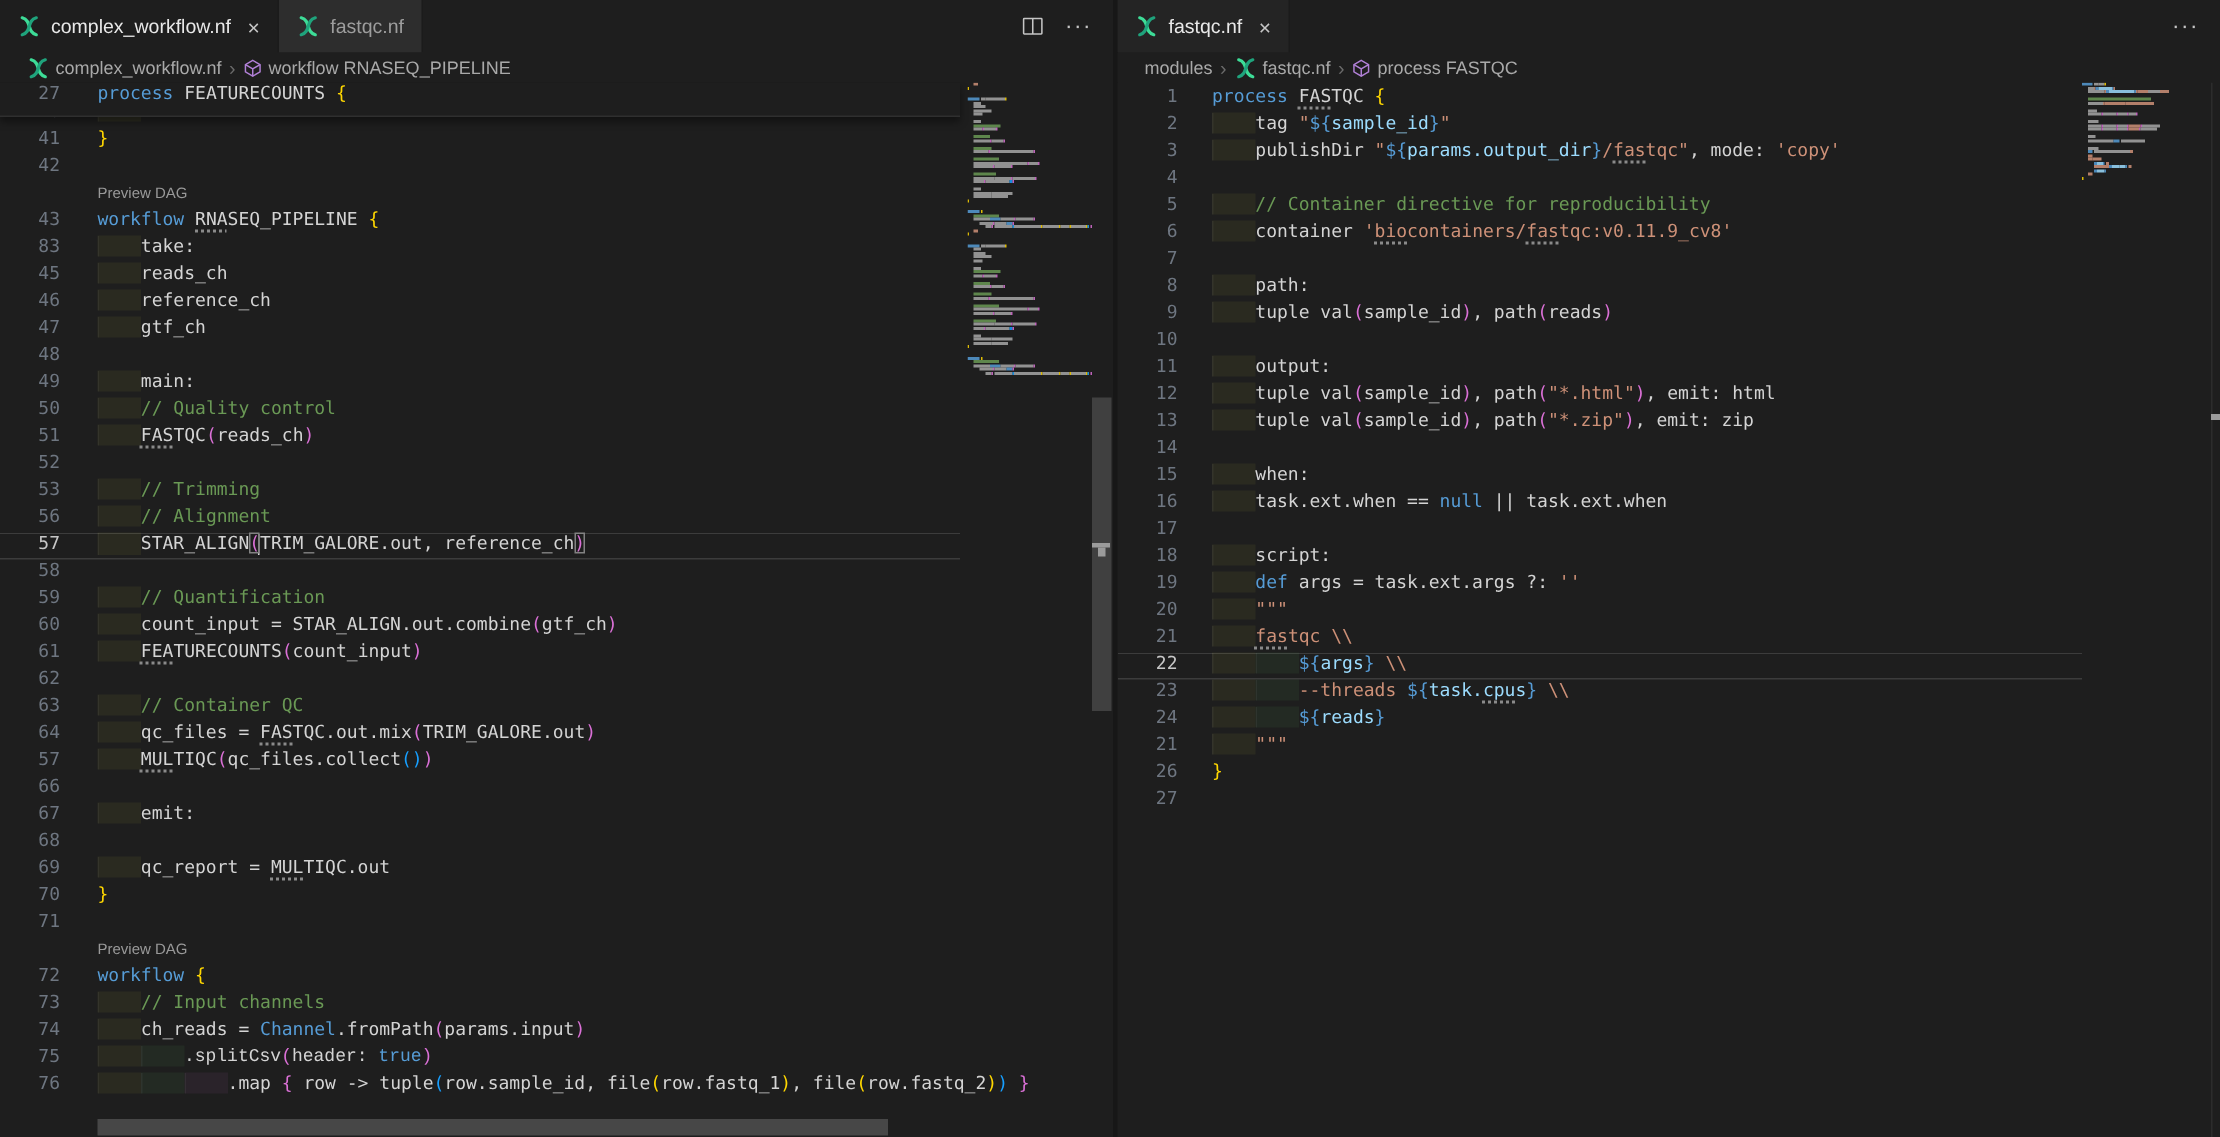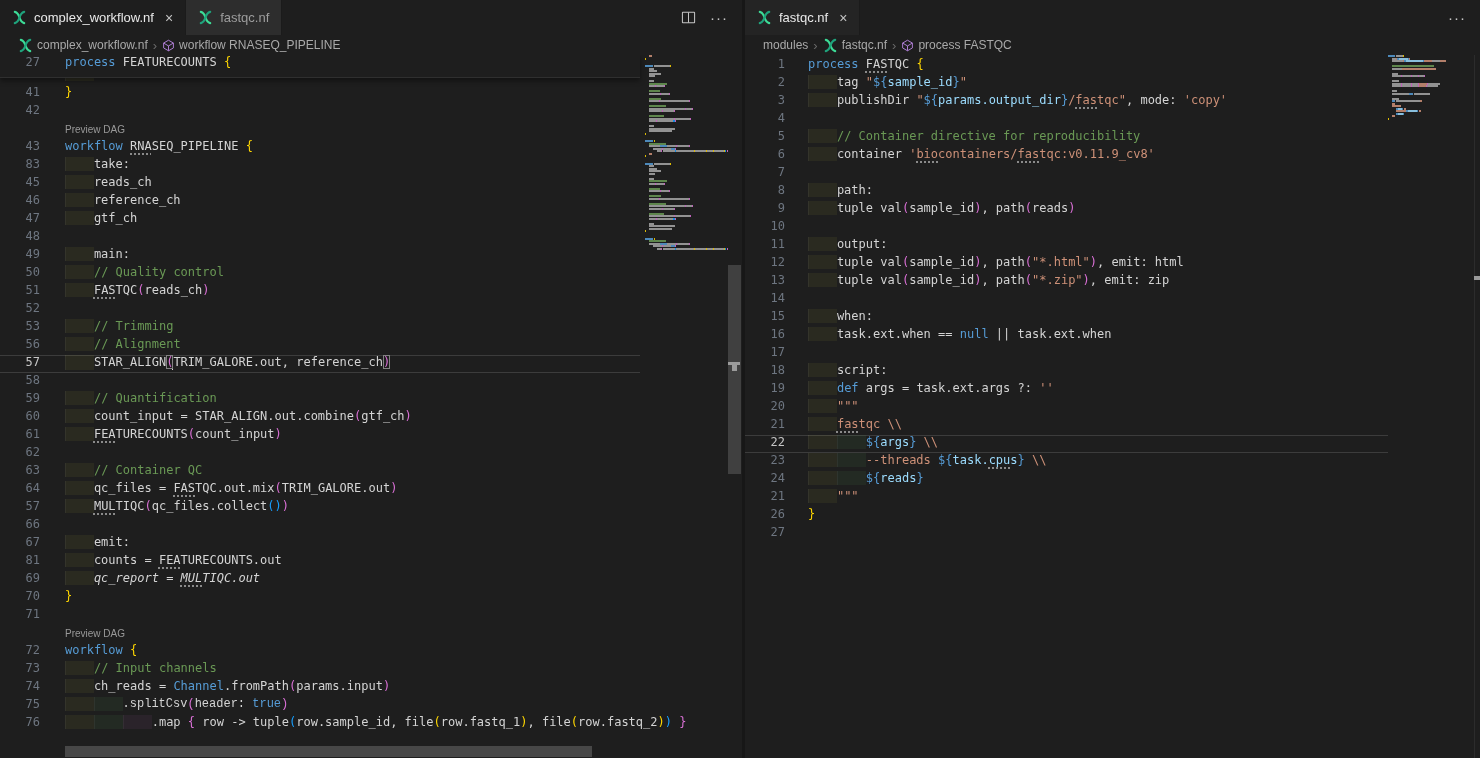--- a/index.html
+++ b/index.html
@@ -137,22 +137,22 @@
         <div class="row"><span class="lnum">58</span><span class="lcode" style="left: 65px;"></span></div>
         <div class="row"><span class="lnum">59</span><span class="lcode" style="left: 65px;"><span class="rb rb0"></span><span class="pl">    </span><span class="cm">// Quantification</span></span></div>
         <div class="row"><span class="lnum">60</span><span class="lcode" style="left: 65px;"><span class="rb rb0"></span><span class="pl">    count_input = STAR_ALIGN.out.combine</span><span class="b1">(</span><span class="pl">gtf_ch</span><span class="b1">)</span></span></div>
         <div class="row"><span class="lnum">61</span><span class="lcode" style="left: 65px;"><span class="rb rb0"></span><span class="pl">    </span><span class="hn pl">FEA</span><span class="pl">TURECOUNTS</span><span class="b1">(</span><span class="pl">count_input</span><span class="b1">)</span></span></div>
         <div class="row"><span class="lnum">62</span><span class="lcode" style="left: 65px;"></span></div>
         <div class="row"><span class="lnum">63</span><span class="lcode" style="left: 65px;"><span class="rb rb0"></span><span class="pl">    </span><span class="cm">// Container QC</span></span></div>
         <div class="row"><span class="lnum">64</span><span class="lcode" style="left: 65px;"><span class="rb rb0"></span><span class="pl">    qc_files = </span><span class="hn pl">FAS</span><span class="pl">TQC.out.mix</span><span class="b1">(</span><span class="pl">TRIM_GALORE.out</span><span class="b1">)</span></span></div>
         <div class="row"><span class="lnum">57</span><span class="lcode" style="left: 65px;"><span class="rb rb0"></span><span class="pl">    </span><span class="hn pl">MUL</span><span class="pl">TIQC</span><span class="b1">(</span><span class="pl">qc_files.collect</span><span class="b2">()</span><span class="b1">)</span></span></div>
         <div class="row"><span class="lnum">66</span><span class="lcode" style="left: 65px;"></span></div>
         <div class="row"><span class="lnum">67</span><span class="lcode" style="left: 65px;"><span class="rb rb0"></span><span class="pl">    emit:</span></span></div>
-        <div class="row"><span class="lnum">81</span><span class="lcode" style="left: 65px;"><span class="rb rb0"></span><span class="pl">    counts = </span><span class="hn pl">FEA</span><span class="pl">TURECOUNTS.out</span></span></div>
-        <div class="row"><span class="lnum">69</span><span class="lcode" style="left: 65px; font-style: italic;"><span class="rb rb0"></span><span class="pl">    qc_report = </span><span class="hn pl">MUL</span><span class="pl">TIQC.out</span></span></div>
+        <div class="row"><span class="lnum">68</span></div>
+        <div class="row"><span class="lnum">69</span><span class="lcode" style="left: 65px;"><span class="rb rb0"></span><span class="pl">    qc_report = </span><span class="hn pl">MUL</span><span class="pl">TIQC.out</span></span></div>
         <div class="row"><span class="lnum">70</span><span class="lcode" style="left: 65px;"><span class="b0">}</span></span></div>
         <div class="row"><span class="lnum">71</span><span class="lcode" style="left: 65px;"></span></div>
         <div class="lens-row" style="padding-left: 65px;">Preview DAG</div>
         <div class="row"><span class="lnum">72</span><span class="lcode" style="left: 65px;"><span class="kw">workflow</span><span class="pl"> </span><span class="b0">{</span></span></div>
         <div class="row"><span class="lnum">73</span><span class="lcode" style="left: 65px;"><span class="rb rb0"></span><span class="pl">    </span><span class="cm">// Input channels</span></span></div>
         <div class="row"><span class="lnum">74</span><span class="lcode" style="left: 65px;"><span class="rb rb0"></span><span class="pl">    ch_reads = </span><span class="kw">Channel</span><span class="pl">.fromPath</span><span class="b1">(</span><span class="pl">params.input</span><span class="b1">)</span></span></div>
         <div class="row"><span class="lnum">75</span><span class="lcode" style="left: 65px; font-family: Liberation Mono, monospace;"><span class="rb rb0"></span><span class="rb rb1"></span><span class="pl">        .splitCsv</span><span class="b1">(</span><span class="pl">header: </span><span class="kw">true</span><span class="b1">)</span></span></div>
         <div class="row"><span class="lnum">76</span><span class="lcode" style="left: 65px;"><span class="rb rb0"></span><span class="rb rb1"></span><span class="rb rb2"></span><span class="pl">            .map </span><span class="b1">{</span><span class="pl"> row -&gt; tuple</span><span class="b2">(</span><span class="pl">row.sample_id, file</span><span class="b0">(</span><span class="pl">row.fastq_1</span><span class="b0">)</span><span class="pl">, file</span><span class="b0">(</span><span class="pl">row.fastq_2</span><span class="b0">)</span><span class="b2">)</span><span class="pl"> </span><span class="b1">}</span></span></div>
       </div>
     <div class="sticky" style="width:640px;">

